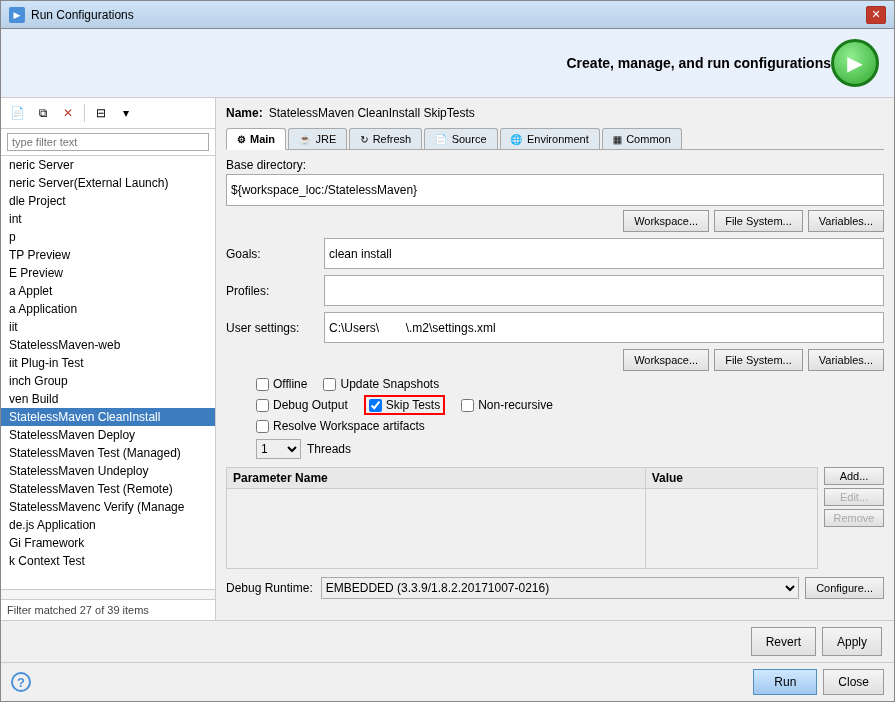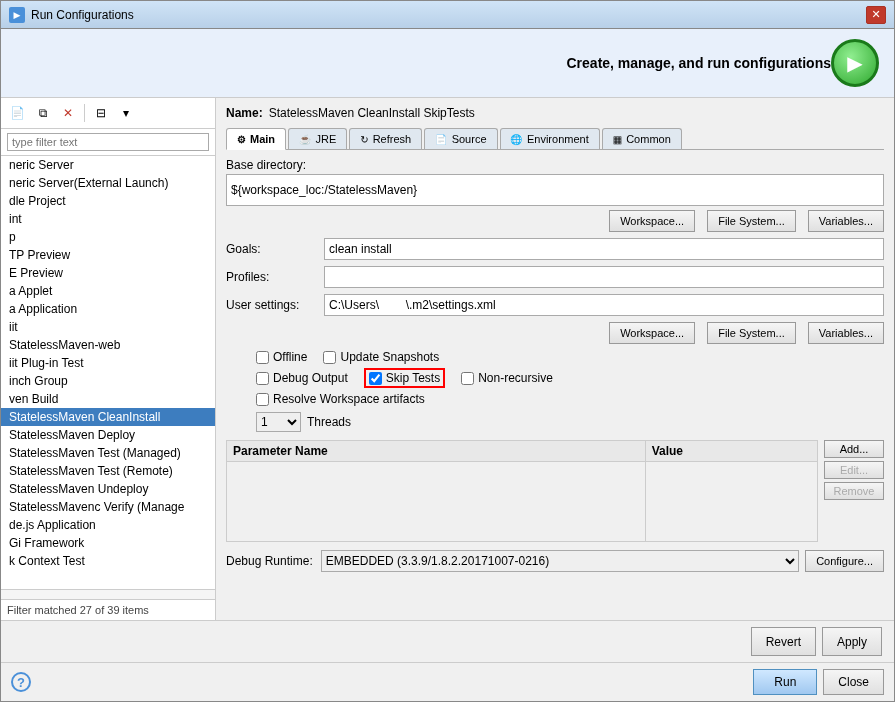--- a/index.html
+++ b/index.html
@@ -216,40 +216,40 @@
     .form-label {
       width: 90px;
       margin-right: 8px;
       font-size: 12px;
     }
     .form-input {
       flex: 1;
       border: 1px solid #aaa;
       padding: 2px 4px;
       font-size: 12px;
-      height: 22px;
+      height: 31px;
     }
     .base-dir-row {
       margin-bottom: 4px;
     }
     .base-dir-label {
       font-size: 12px;
       margin-bottom: 2px;
     }
     .base-dir-input {
       width: 100%;
       border: 1px solid #aaa;
       padding: 2px 4px;
       font-size: 12px;
       height: 32px;
     }
     .btn-row {
       display: flex;
       justify-content: flex-end;
-      gap: 12px;
+      gap: 5px;
       margin-bottom: 6px;
     }
     .btn {
       padding: 2px 10px;
       font-size: 11px;
       border: 1px solid #999;
       background: linear-gradient(to bottom, #f5f5f5, #e0e0e0);
       cursor: pointer;
       min-width: 70px;
       height: 22px;
@@ -440,22 +440,22 @@
         <div class="sidebar-item">a Applet</div>
         <div class="sidebar-item">a Application</div>
         <div class="sidebar-item">iit</div>
         <div class="sidebar-item">StatelessMaven-web</div>
         <div class="sidebar-item">iit Plug-in Test</div>
         <div class="sidebar-item">inch Group</div>
         <div class="sidebar-item">ven Build</div>
         <div class="sidebar-item selected">StatelessMaven CleanInstall</div>
         <div class="sidebar-item">StatelessMaven Deploy</div>
         <div class="sidebar-item">StatelessMaven Test (Managed)</div>
+        <div class="sidebar-item">StatelessMaven Undeploy</div>
         <div class="sidebar-item">StatelessMaven Test (Remote)</div>
-        <div class="sidebar-item">StatelessMaven Undeploy</div>
         <div class="sidebar-item">StatelessMavenc Verify (Manage</div>
         <div class="sidebar-item">de.js Application</div>
         <div class="sidebar-item">Gi Framework</div>
         <div class="sidebar-item">k Context Test</div>
       </div>
       <div class="sidebar-scroll-h"></div>
       <div class="sidebar-footer">Filter matched 27 of 39 items</div>
     </div>
 
     <div class="right-panel">

